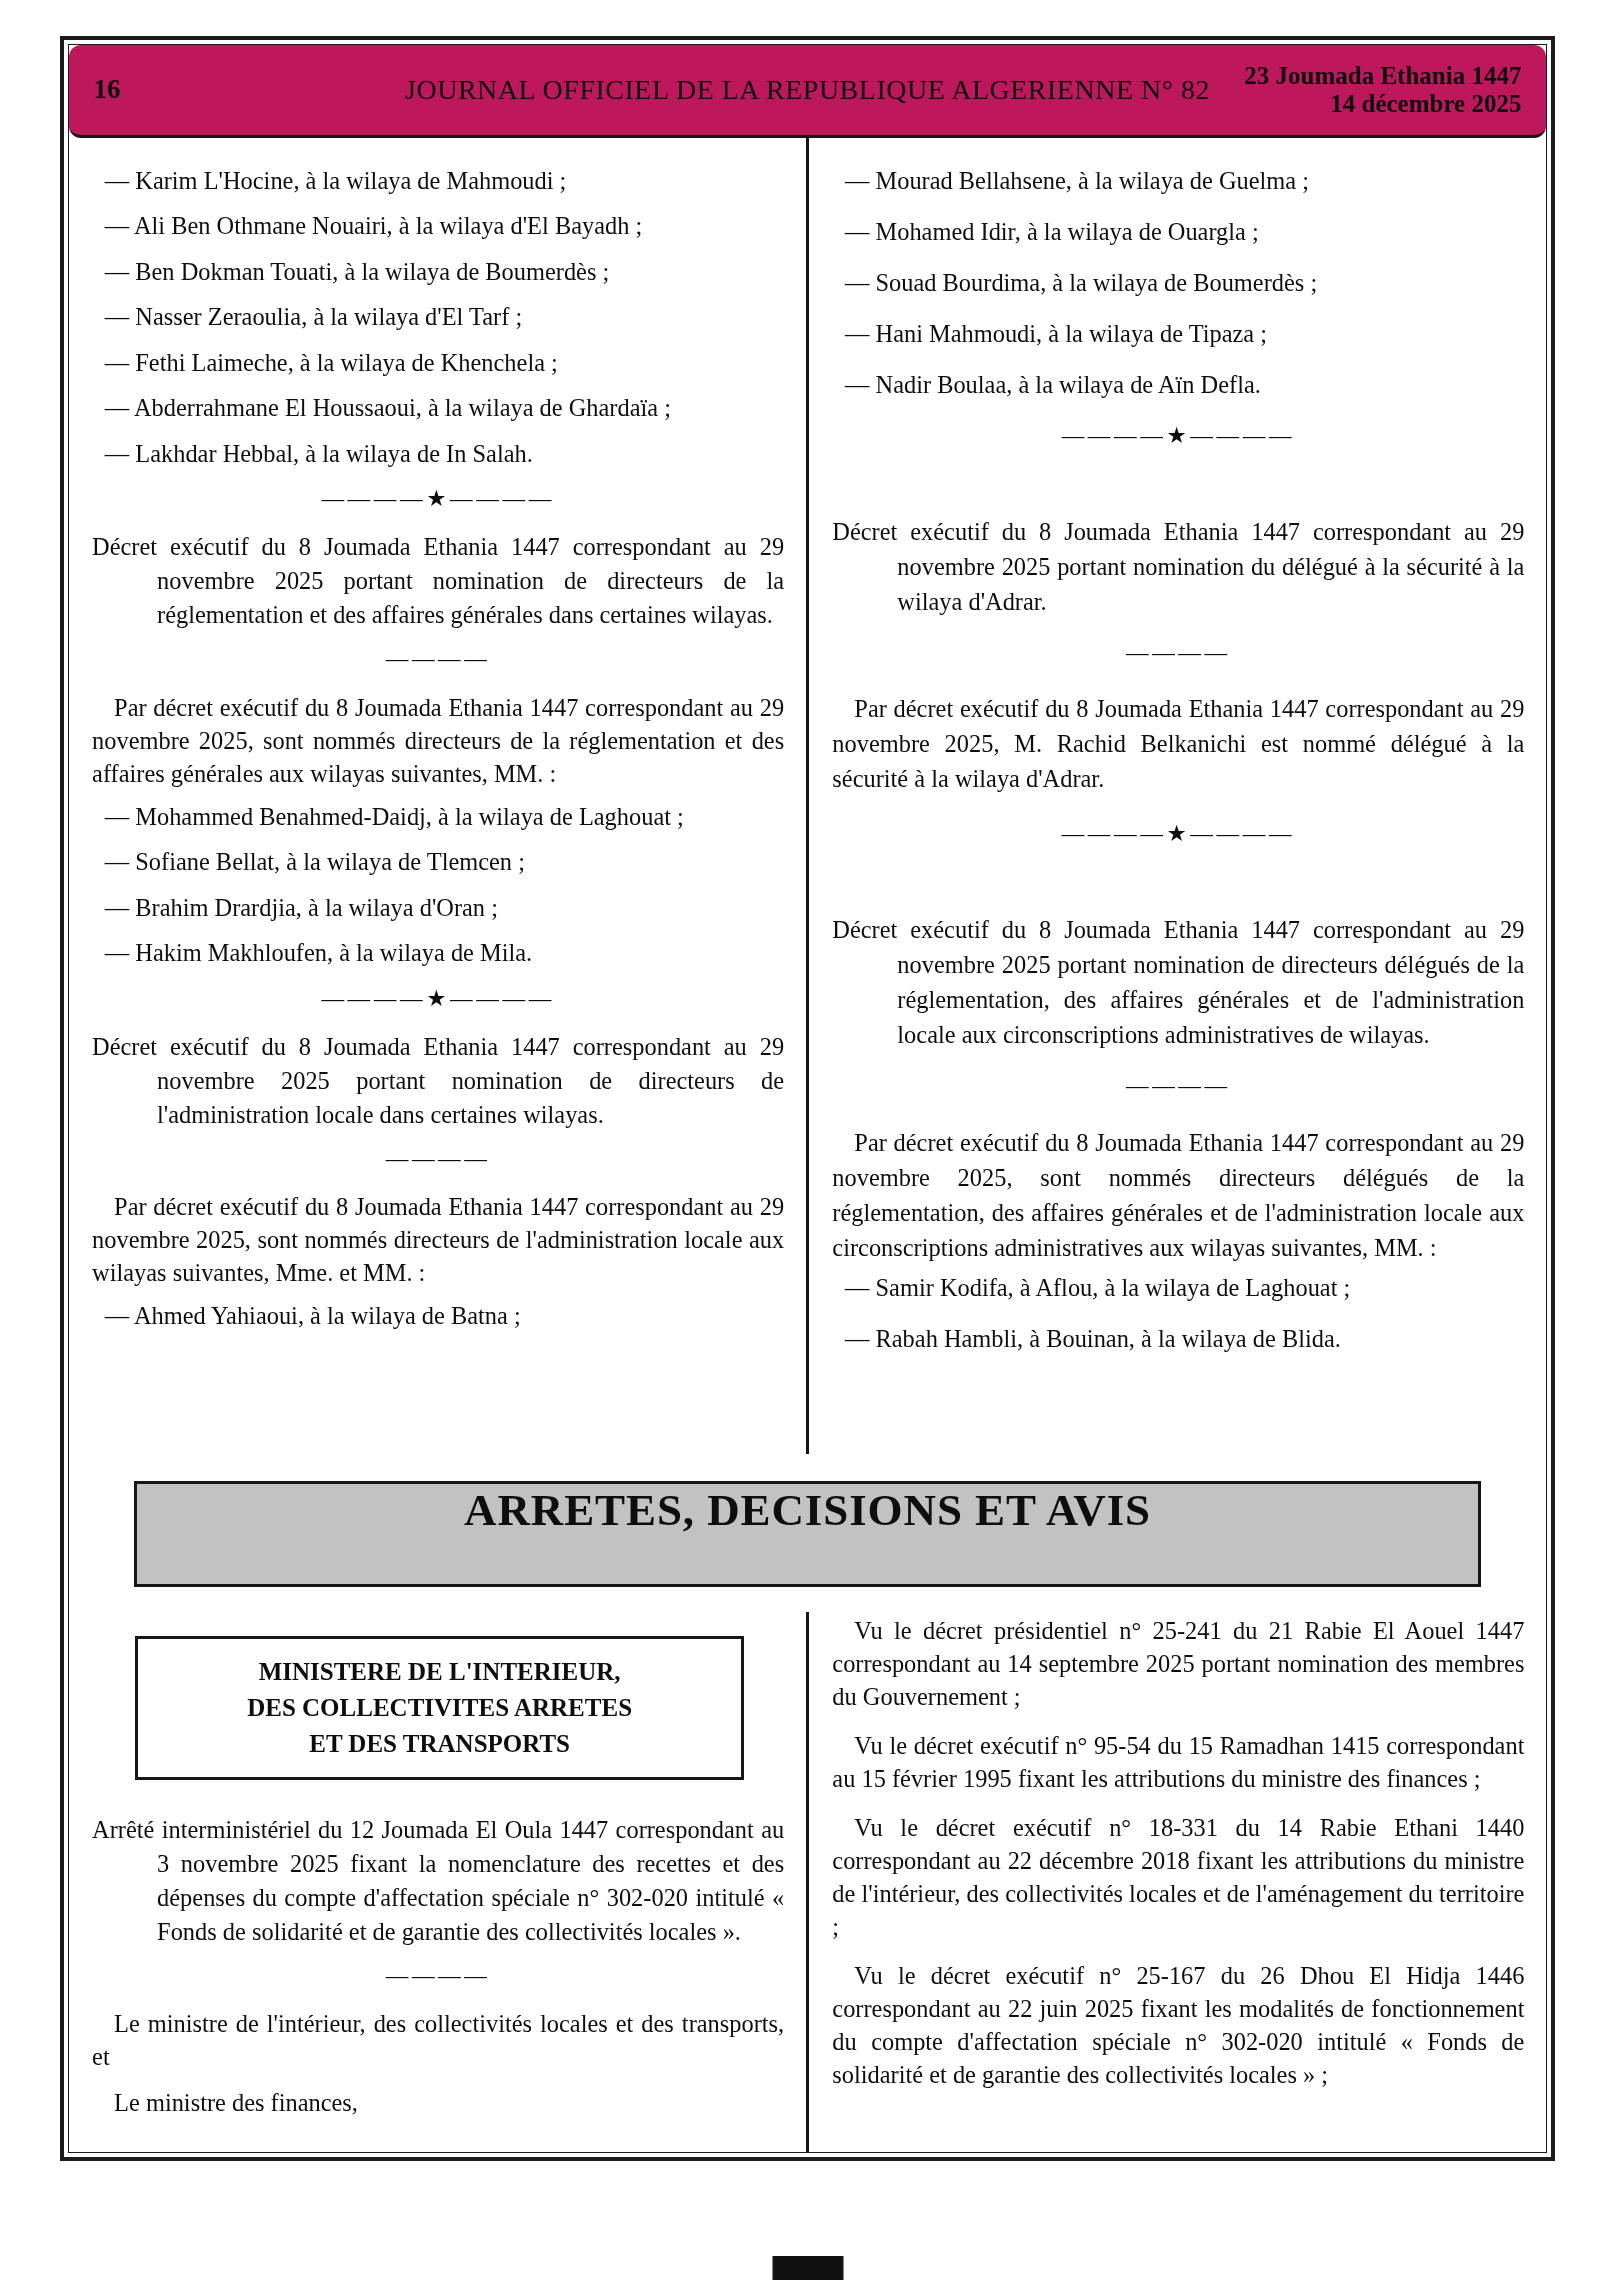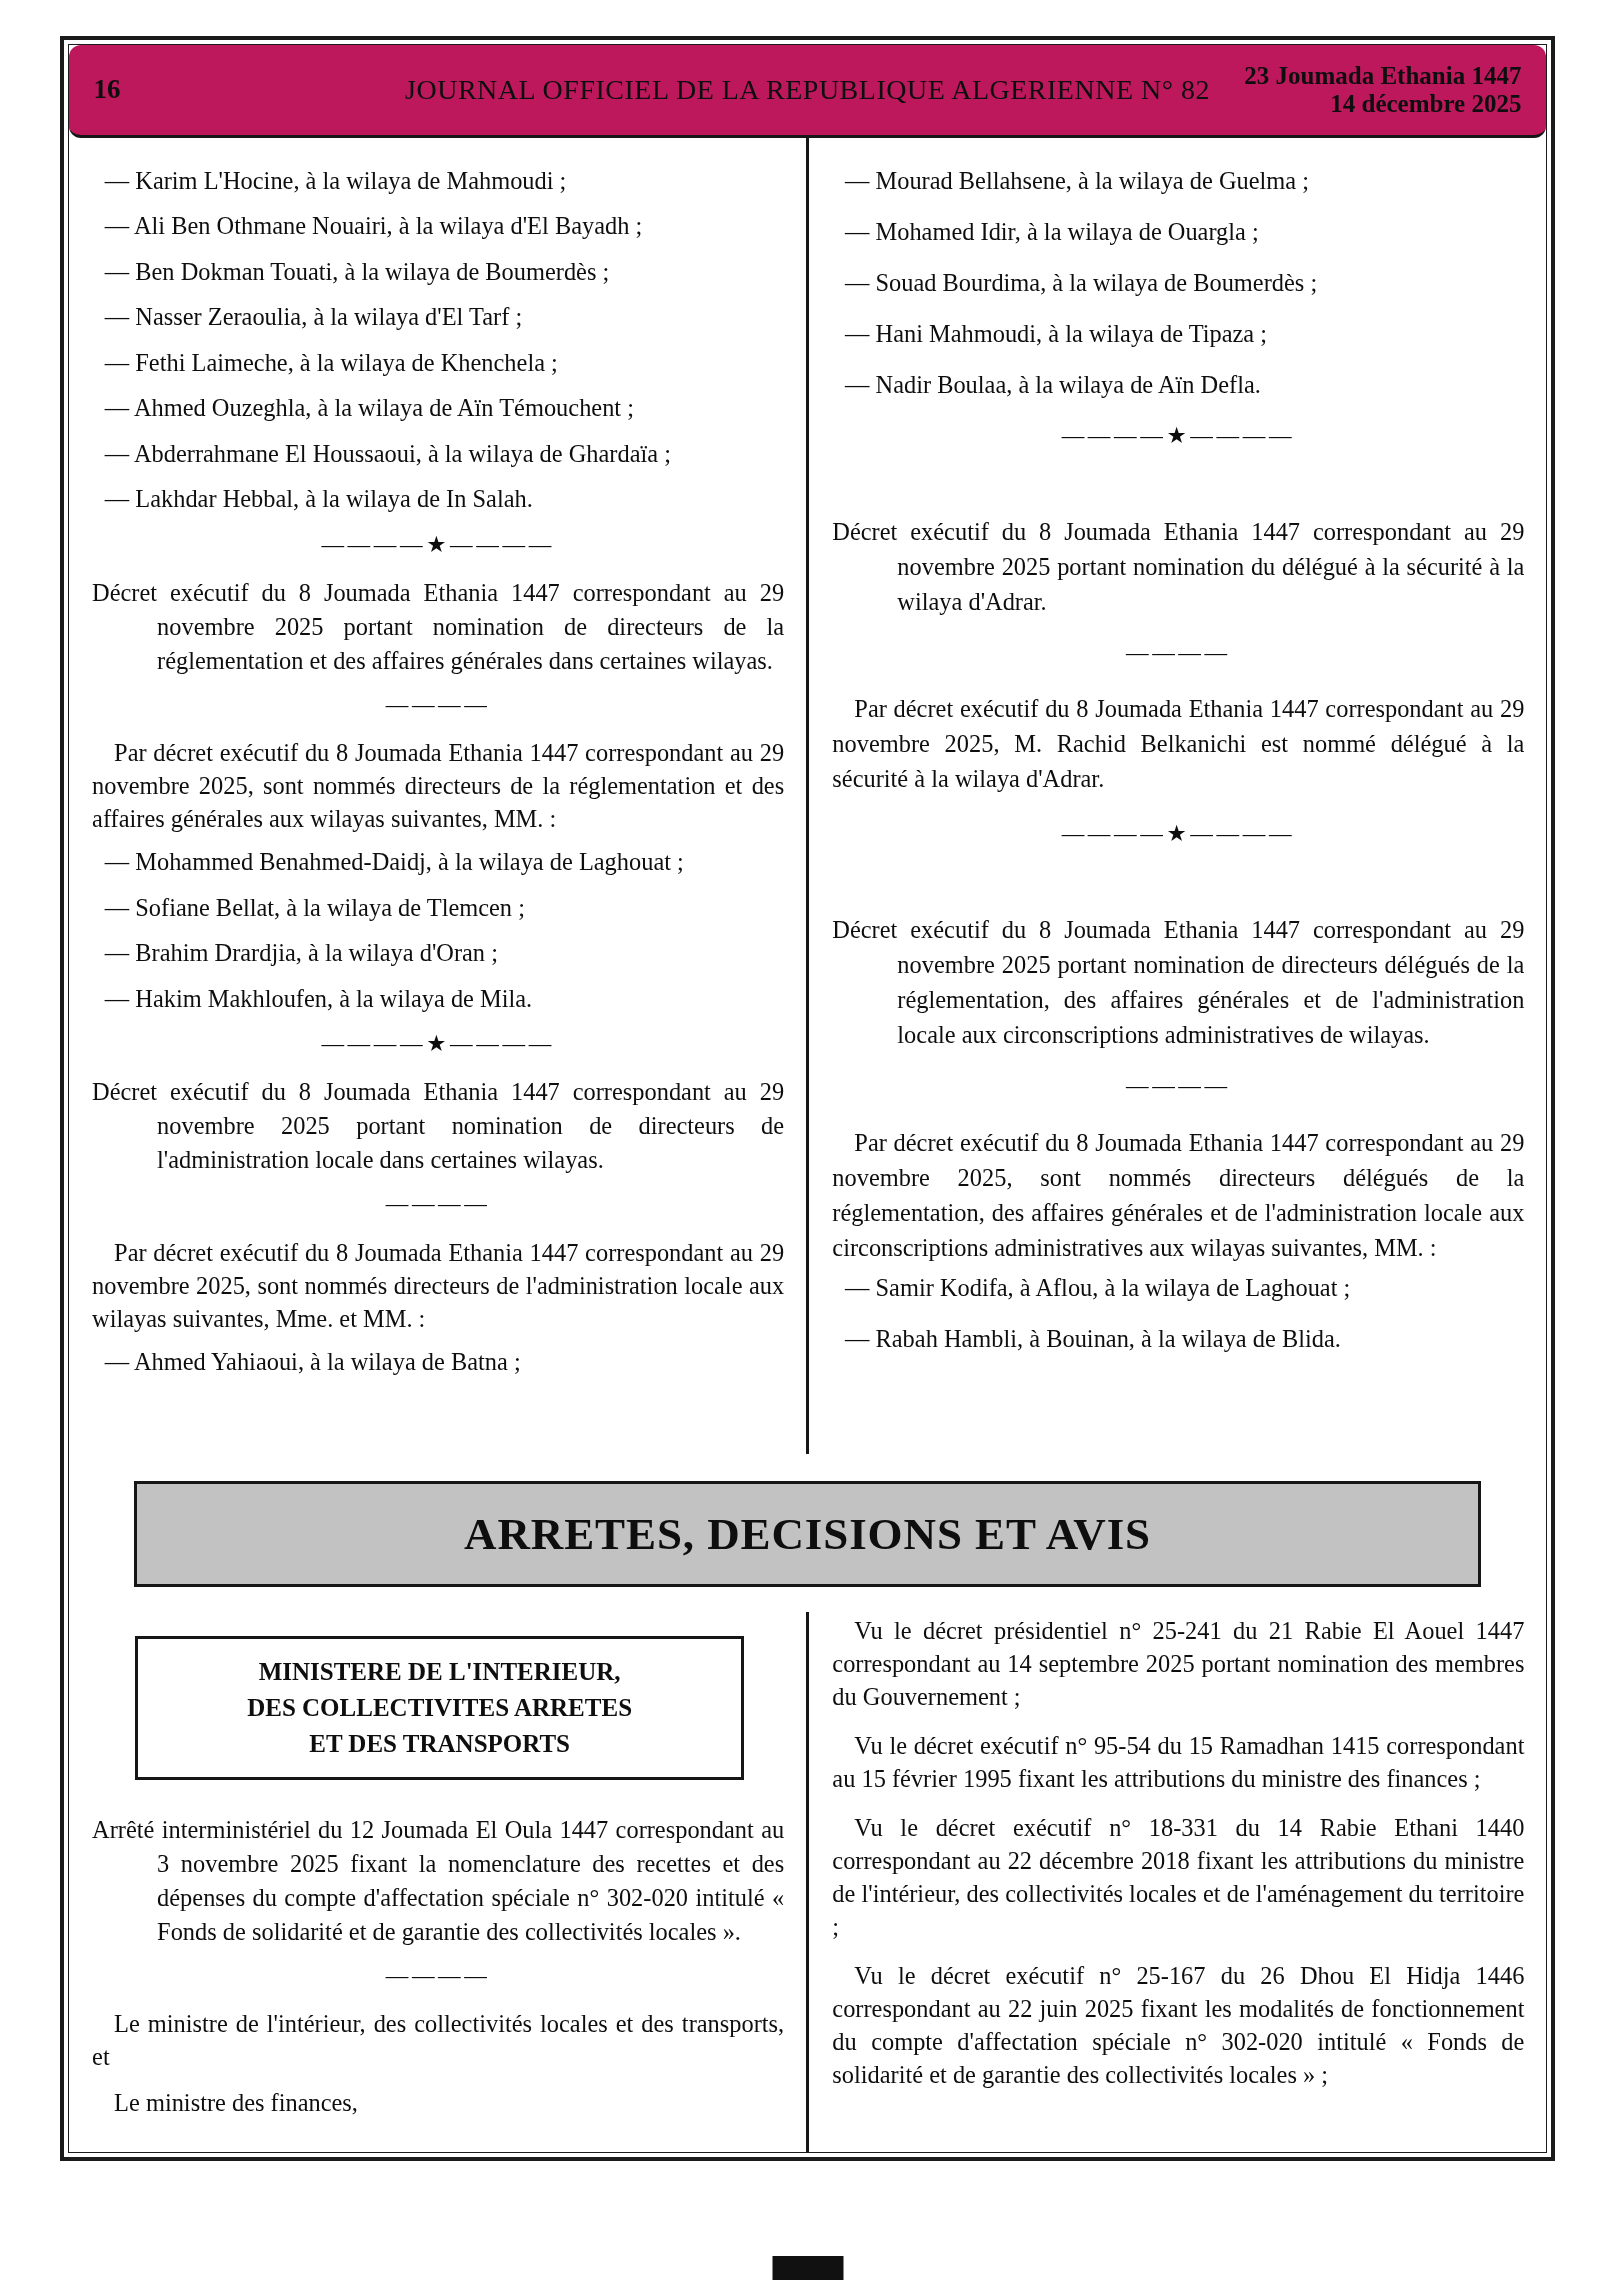--- a/index.html
+++ b/index.html
@@ -87,21 +87,21 @@
   .top-right .para { line-height: 35px; margin-bottom: 7.2px; }
   .bottom .para { margin-bottom: 12.7px; }
   .bottom-right .para { line-height: 33px; margin-bottom: 16.3px; }
 
   
   .banner {
     flex: 0 0 106px;
     margin: 0 65px;
     background: #c2c2c2;
     border: 3.6px solid #161616;
-    display: flex; align-items: center; justify-content: center;
+    display: flex; align-items: flex-start; justify-content: center;
   }
   .banner-title {
     font-size: 45px; font-weight: bold; letter-spacing: 0.9px;
     white-space: nowrap;
   }
 
   
   .mbox {
     border: 3.6px solid #161616;
     margin: 22px 40px 33px 43px;
@@ -131,21 +131,20 @@
     </div>
 
     <div class="columns top">
 
       <div class="col top-left">
         <p class="li">— Karim L'Hocine, à la wilaya de Mahmoudi ;</p>
         <p class="li">— Ali Ben Othmane Nouairi, à la wilaya d'El Bayadh ;</p>
         <p class="li">— Ben Dokman Touati, à la wilaya de Boumerdès ;</p>
         <p class="li">— Nasser Zeraoulia, à la wilaya d'El Tarf ;</p>
         <p class="li">— Fethi Laimeche, à la wilaya de Khenchela ;</p>
-        <p class="li">— Ahmed Ouzeghla, à la wilaya de Aïn Témouchent ;</p>
         <p class="li">— Abderrahmane El Houssaoui, à la wilaya de Ghardaïa ;</p>
         <p class="li">— Lakhdar Hebbal, à la wilaya de In Salah.</p>
 
         <p class="sep">————★————</p>
 
         <p class="dtitle">Décret exécutif du 8 Joumada Ethania 1447 correspondant au 29 novembre 2025 portant nomination de directeurs de la réglementation et des affaires générales dans certaines wilayas.</p>
         <p class="sep">————</p>
         <p class="para">Par décret exécutif du 8 Joumada Ethania 1447 correspondant au 29 novembre 2025, sont nommés directeurs de la réglementation et des affaires générales aux wilayas suivantes, MM. :</p>
 
         <p class="li">— Mohammed Benahmed-Daidj, à la wilaya de Laghouat ;</p>

